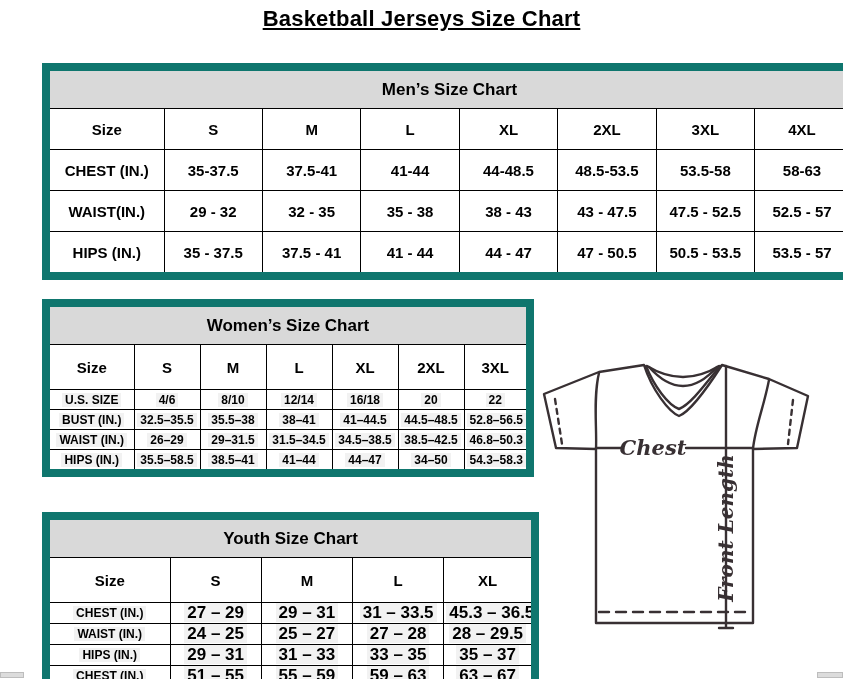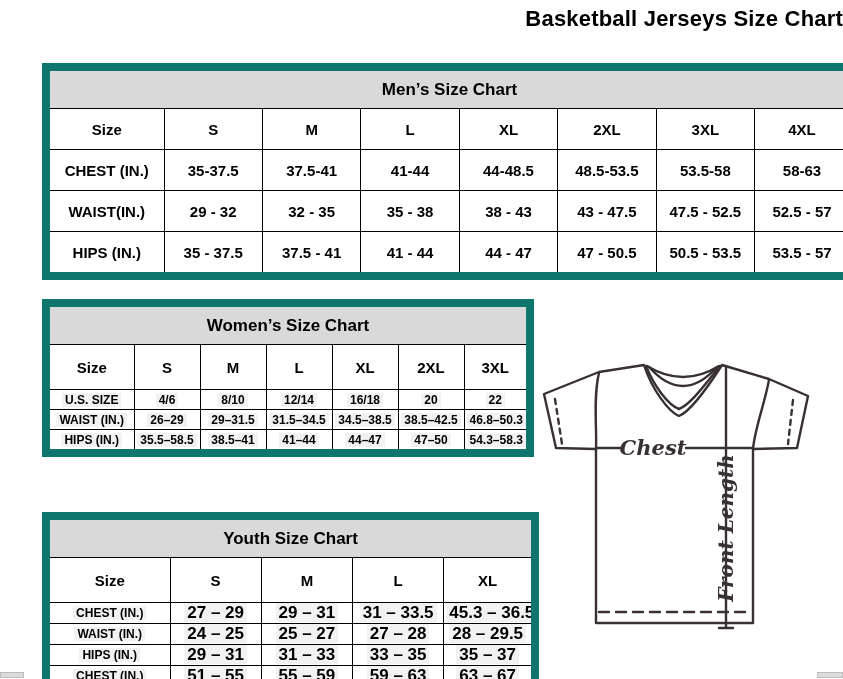--- a/index.html
+++ b/index.html
@@ -5,23 +5,24 @@
   html,body { margin:0; padding:0; }
   body {
     width:843px; height:679px;
     background:#ffffff;
     font-family:"Liberation Sans", sans-serif;
     position:relative;
     overflow:hidden;
   }
   .page-title {
     position:absolute; top:6px; left:0; width:843px;
-    margin:0; text-align:right;
+    margin:0; text-align:center;
     font-size:22px; font-weight:bold; color:#000;
     letter-spacing:0.2px;
+    text-decoration:underline;
   }
   table.tbl {
     position:absolute;
     border-collapse:collapse;
     table-layout:fixed;
     border:8px solid #0f766e;
     margin-left:28px;
   }
   table.tbl td {
     border:1.5px solid #000;
@@ -154,35 +155,44 @@
       <tr class="datarow">
         <td class="labelcol"><span class="hl">U.S. SIZE</span></td>
         <td><span class="hl">4/6</span></td>
         <td><span class="hl">8/10</span></td>
         <td><span class="hl">12/14</span></td>
         <td><span class="hl">16/18</span></td>
         <td><span class="hl">20</span></td>
         <td><span class="hl">22</span></td>
       </tr>
       <tr class="datarow">
+        <td class="labelcol"><span class="hl">BUST (IN.)</span></td>
+        <td><span class="hl">32.5–35.5</span></td>
+        <td><span class="hl">35.5–38</span></td>
+        <td><span class="hl">38–41</span></td>
+        <td><span class="hl">41–44.5</span></td>
+        <td><span class="hl">44.5–48.5</span></td>
+        <td><span class="hl">52.8–56.5</span></td>
+      </tr>
+      <tr class="datarow">
         <td class="labelcol"><span class="hl">WAIST (IN.)</span></td>
         <td><span class="hl">26–29</span></td>
         <td><span class="hl">29–31.5</span></td>
         <td><span class="hl">31.5–34.5</span></td>
         <td><span class="hl">34.5–38.5</span></td>
         <td><span class="hl">38.5–42.5</span></td>
         <td><span class="hl">46.8–50.3</span></td>
       </tr>
       <tr class="datarow">
         <td class="labelcol"><span class="hl">HIPS (IN.)</span></td>
         <td><span class="hl">35.5–58.5</span></td>
         <td><span class="hl">38.5–41</span></td>
         <td><span class="hl">41–44</span></td>
         <td><span class="hl">44–47</span></td>
-        <td><span class="hl">47–50</span></td>
+        <td><span class="hl">34–50</span></td>
         <td><span class="hl">54.3–58.3</span></td>
       </tr>
     </tbody>
   </table>
 
 <table class="tbl youth hl-vals">
   <colgroup>
       <col class="c0">
       <col span="4">
     </colgroup>

